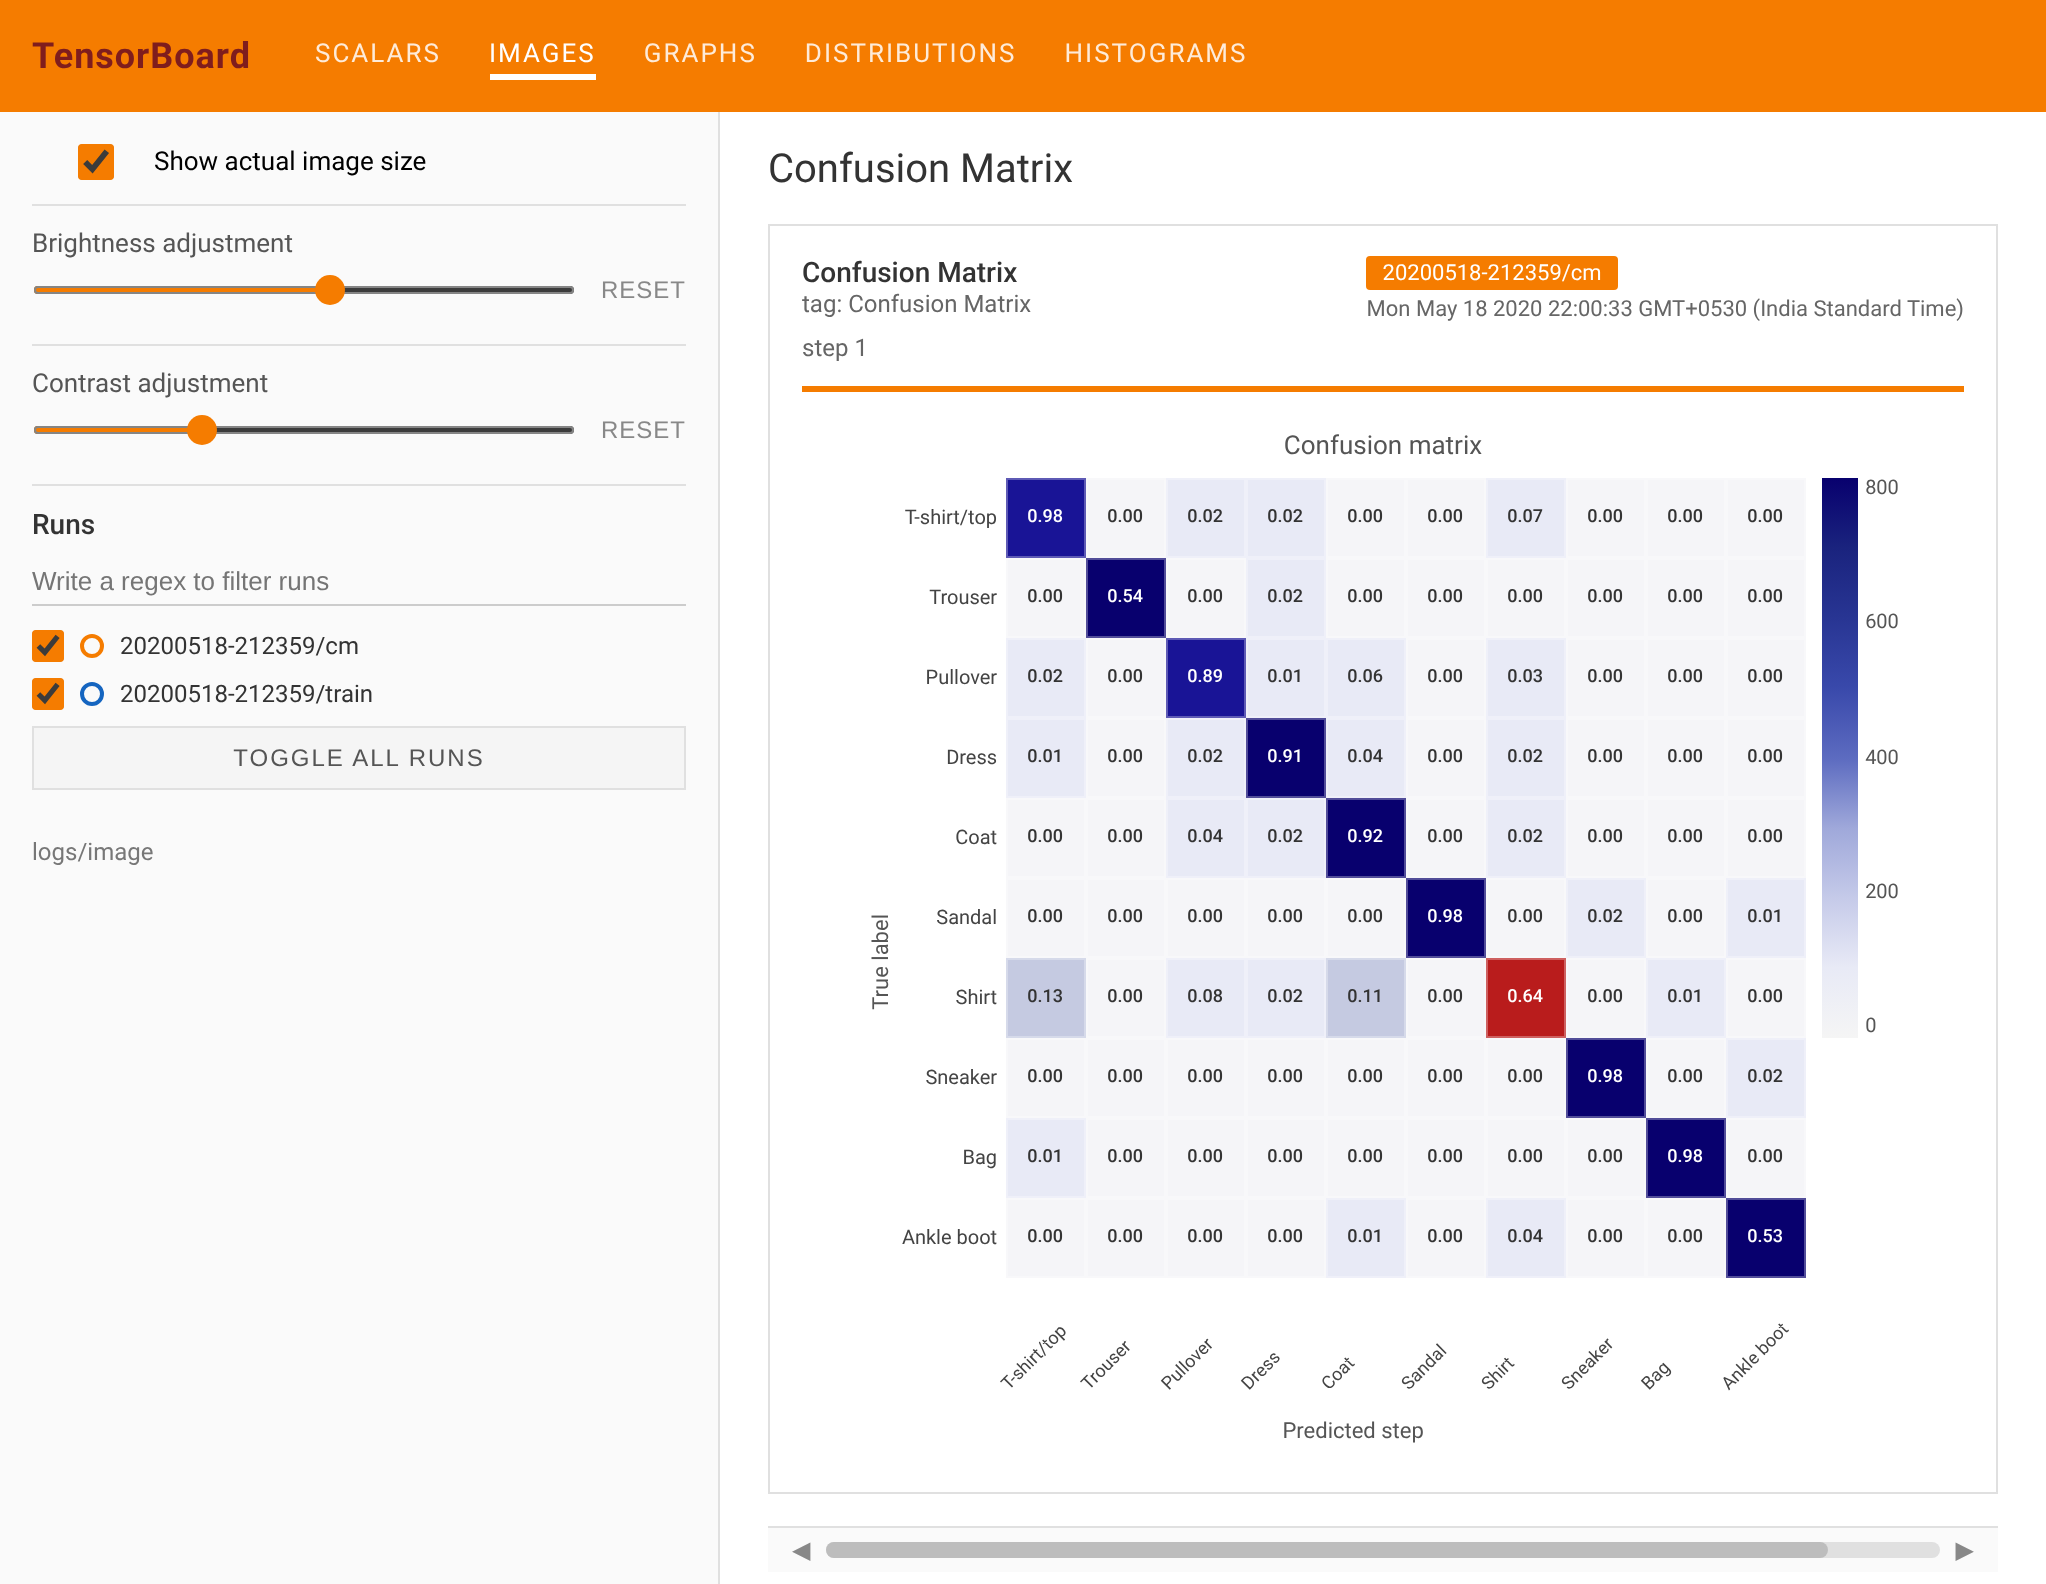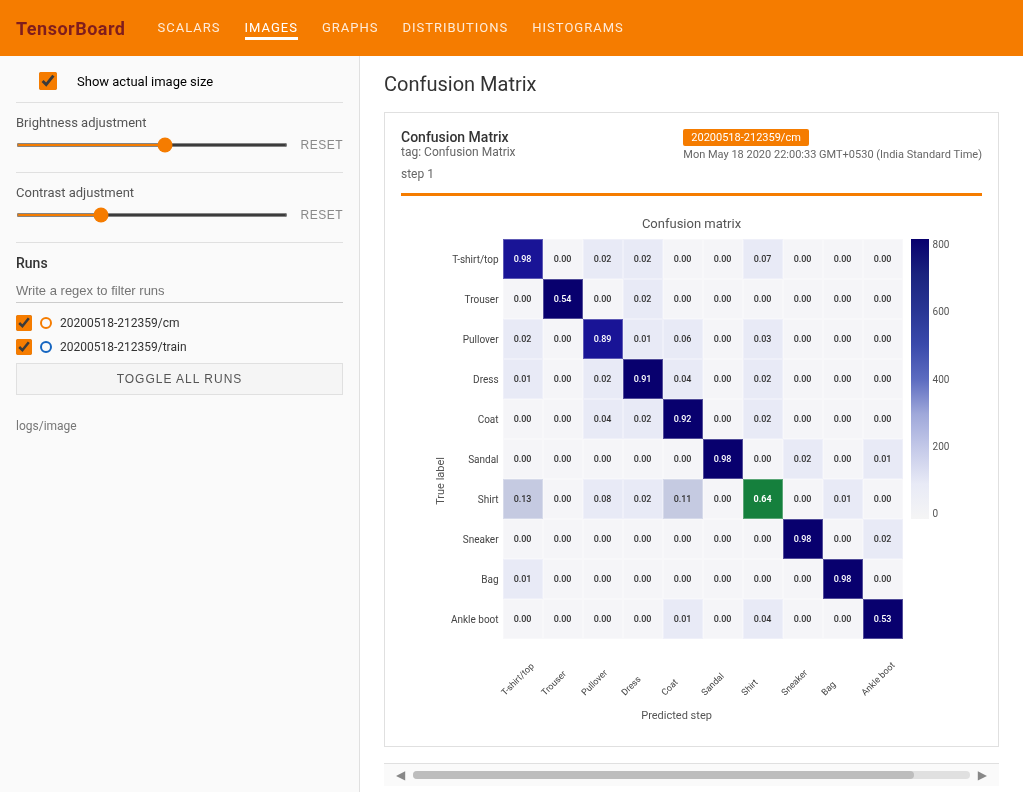--- a/index.html
+++ b/index.html
@@ -448,21 +448,21 @@
                     <div class="cm-cell" style="background-color: rgb(232, 234, 246); color: rgb(51, 51, 51);">0.01</div>
                   </div>
                   <div style="display: flex; align-items: center;">
                     <div class="cm-row-label" style="width: 52px; font-size: 10px; text-align: right; padding-right: 4px;">Shirt</div>
                     <div class="cm-cell" style="background-color: rgb(197, 202, 225); color: rgb(51, 51, 51);">0.13</div>
                     <div class="cm-cell" style="background-color: rgb(245, 245, 248); color: rgb(51, 51, 51);">0.00</div>
                     <div class="cm-cell" style="background-color: rgb(232, 234, 246); color: rgb(51, 51, 51);">0.08</div>
                     <div class="cm-cell" style="background-color: rgb(232, 234, 246); color: rgb(51, 51, 51);">0.02</div>
                     <div class="cm-cell" style="background-color: rgb(197, 202, 225); color: rgb(51, 51, 51);">0.11</div>
                     <div class="cm-cell" style="background-color: rgb(245, 245, 248); color: rgb(51, 51, 51);">0.00</div>
-                    <div class="cm-cell" style="background-color: #15803d; color: rgb(255, 255, 255); font-weight: bold;">0.64</div>
+                    <div class="cm-cell" style="background-color: #b91c1c; color: rgb(255, 255, 255);">0.64</div>
                     <div class="cm-cell" style="background-color: rgb(245, 245, 248); color: rgb(51, 51, 51);">0.00</div>
                     <div class="cm-cell" style="background-color: rgb(232, 234, 246); color: rgb(51, 51, 51);">0.01</div>
                     <div class="cm-cell" style="background-color: rgb(245, 245, 248); color: rgb(51, 51, 51);">0.00</div>
                   </div>
                   <div style="display: flex; align-items: center;">
                     <div class="cm-row-label" style="width: 52px; font-size: 10px; text-align: right; padding-right: 4px;">Sneaker</div>
                     <div class="cm-cell" style="background-color: rgb(245, 245, 248); color: rgb(51, 51, 51);">0.00</div>
                     <div class="cm-cell" style="background-color: rgb(245, 245, 248); color: rgb(51, 51, 51);">0.00</div>
                     <div class="cm-cell" style="background-color: rgb(245, 245, 248); color: rgb(51, 51, 51);">0.00</div>
                     <div class="cm-cell" style="background-color: rgb(245, 245, 248); color: rgb(51, 51, 51);">0.00</div>

